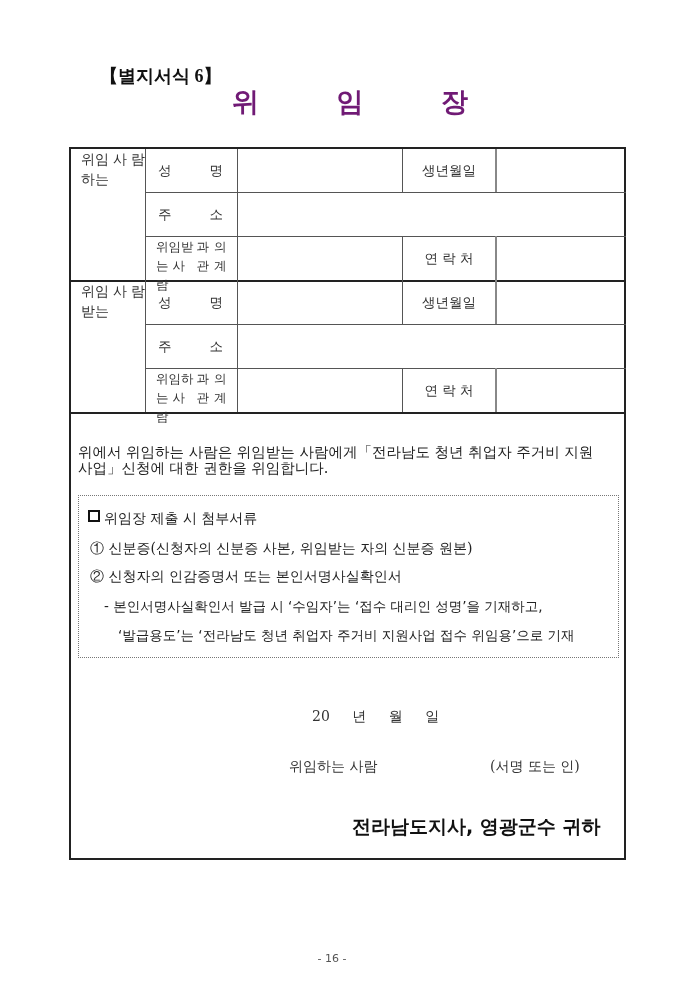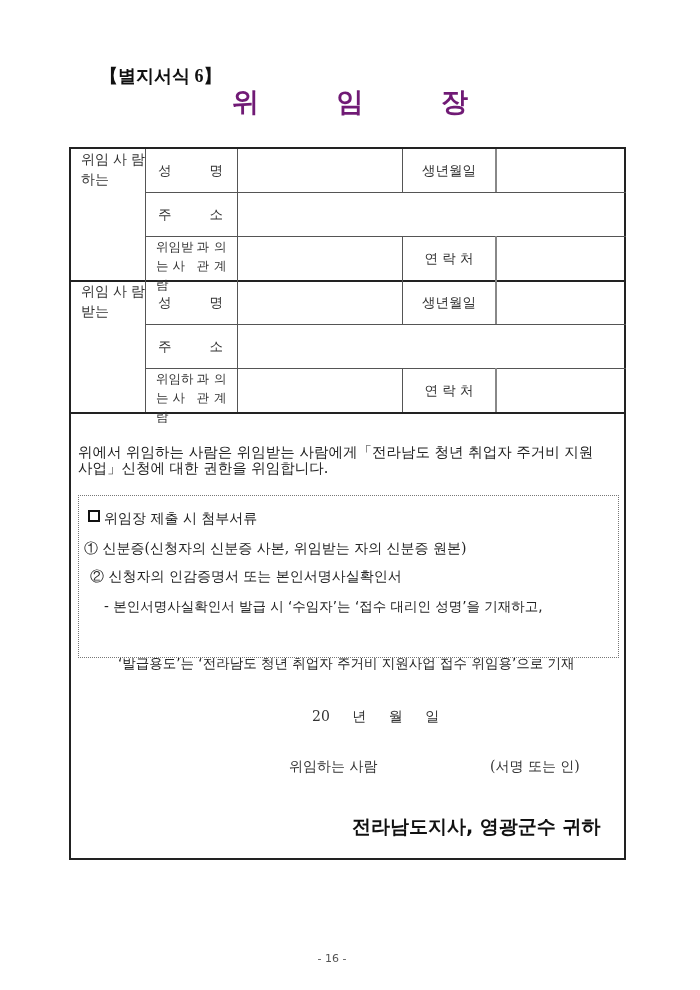--- a/index.html
+++ b/index.html
@@ -124,23 +124,23 @@
   <div class="cell" style="left:167px; top:220px; width:164px; height:43px;"></div>
   <div class="cell lbl-center" style="left:332px; top:220px; width:92px; height:43px;">연 락 처</div>
   <div class="cell" style="left:426px; top:220px; width:129px; height:43px;"></div>
 </div>
 
 <div class="abs para" style="top:422px;margin-top:14px;"> 위에서 위임하는 사람은 위임받는 사람에게「전라남도 청년 취업자 주거비 지원</div>
 <div class="abs para" style="top:452px;">사업」신청에 대한 권한을 위임합니다.</div>
 
 <div class="abs dotbox"></div>
 <div class="dl" style="top:510px;"><span class="sq"></span><span>위임장 제출 시 첨부서류</span></div>
-<div class="dl" style="top:540px; left:84px;">① 신분증(신청자의 신분증 사본, 위임받는 자의 신분증 원본)</div>
+<div class="dl" style="top:540px; left:90px;">① 신분증(신청자의 신분증 사본, 위임받는 자의 신분증 원본)</div>
 <div class="dl" style="top:568px; left:90px;">② 신청자의 인감증명서 또는 본인서명사실확인서</div>
 <div class="dl sans" style="top:598px; left:104px;">- 본인서명사실확인서 발급 시 ‘수임자’는 ‘접수 대리인 성명’을 기재하고,</div>
-<div class="dl sans" style="top:627px; left:118px;margin-top:28px;">‘발급용도’는  ‘전라남도 청년 취업자 주거비 지원사업 접수 위임용’으로 기재</div>
+<div class="dl sans" style="top:627px; left:118px;">‘발급용도’는  ‘전라남도 청년 취업자 주거비 지원사업 접수 위임용’으로 기재</div>
 
 <div class="abs date">20 년 월 일</div>
 <div class="abs delegator">위임하는 사람</div>
 <div class="abs sign">(서명 또는 인)</div>
 <div class="abs addressee">전라남도지사, 영광군수 귀하</div>
 
 <div class="abs pageno">- 16 -</div>
 
 </body></html>

